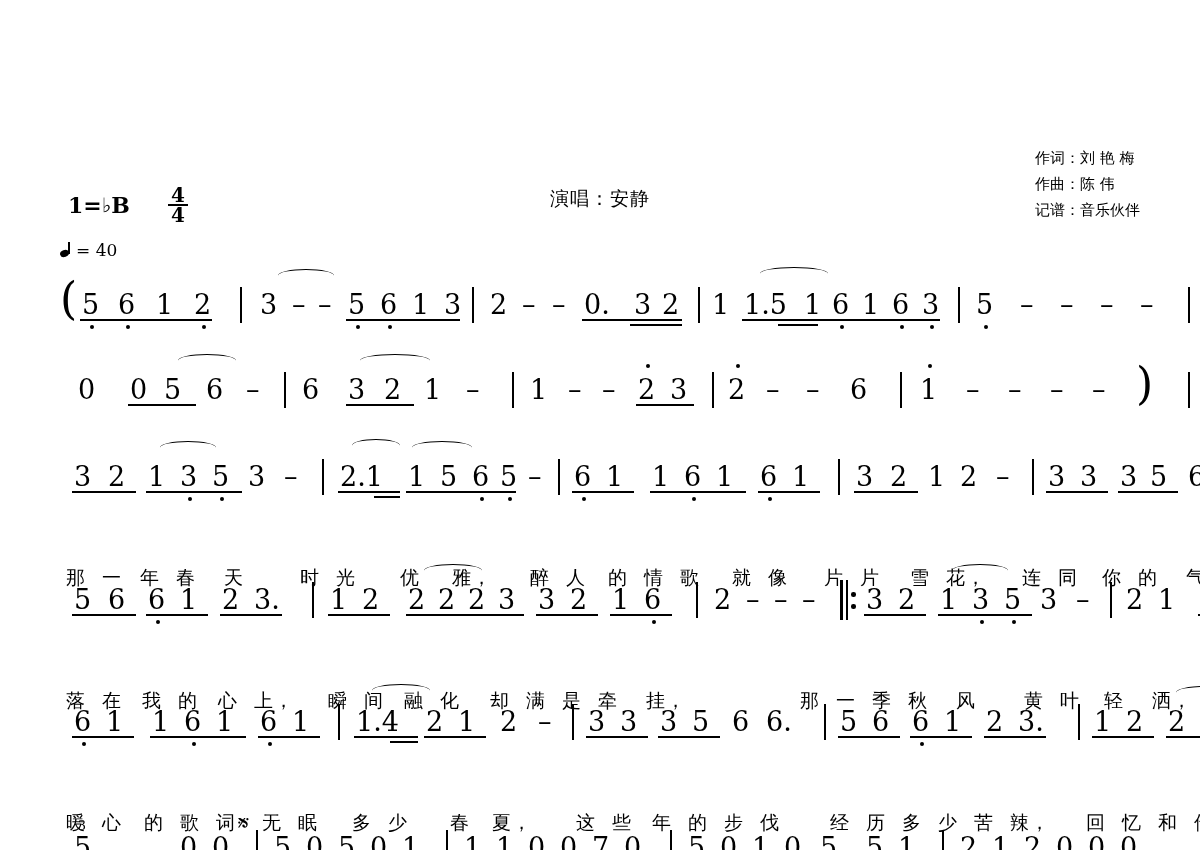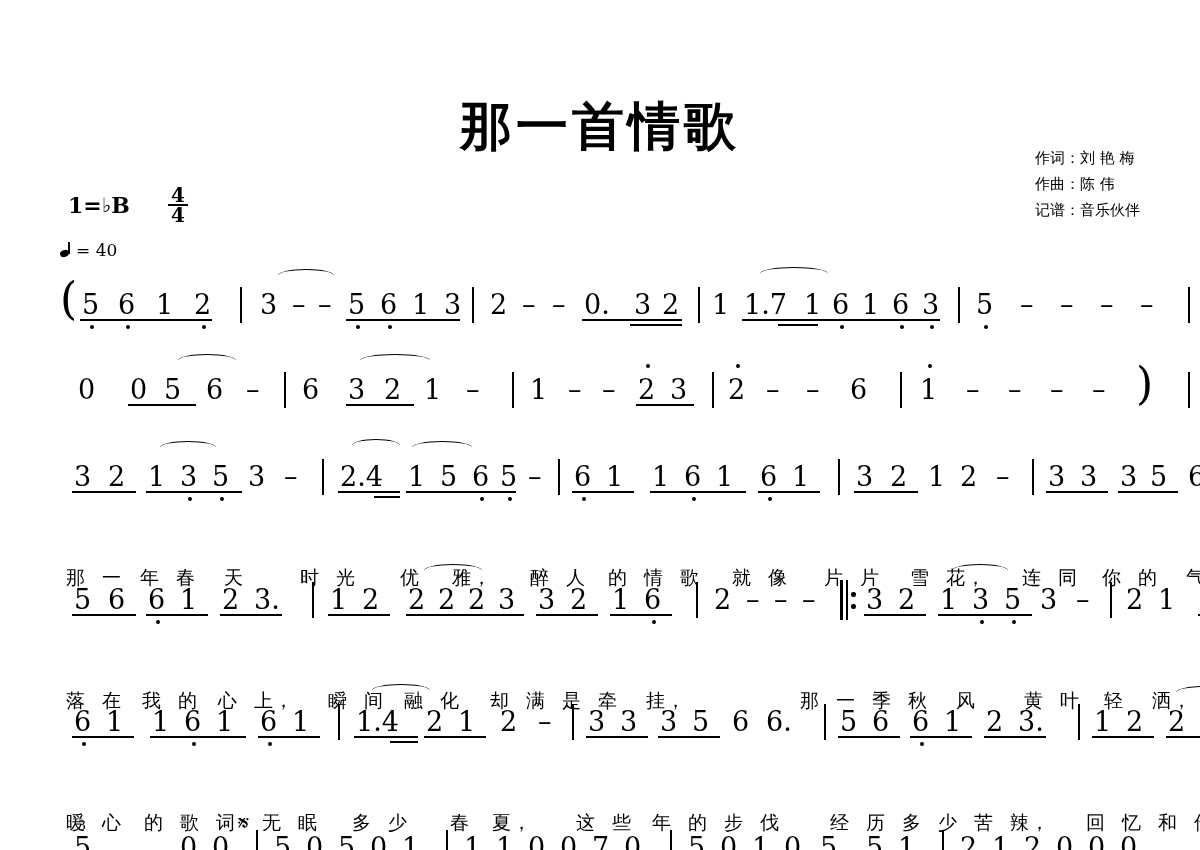--- a/index.html
+++ b/index.html
@@ -209,22 +209,22 @@
     text-align: center;
     font-family: "DejaVu Serif", serif;
   }
   .triplet .bnum { display:block; }
 </style>
 </head>
 <body>
 
 <div class="sheet">
 
-  <div class="title">那一首情歌</div>
-
+
+  <div class="singer">演唱：安静</div>
 
   <div class="credits">
     <div>作词：刘 艳 梅</div>
     <div>作曲：陈    伟</div>
     <div>记谱：音乐伙伴</div>
   </div>
 
   <div class="keysig">
     <span>1=</span>
     <span class="flat">♭</span>
@@ -275,21 +275,21 @@
       <span class="n" style="left:492px;">–</span>
       <span class="n" style="left:524px;">0.</span>
       <span class="n" style="left:574px;">3</span>
       <span class="n" style="left:602px;">2</span>
       <div class="under1" style="left:522px; top:36px; width:100px;"></div>
       <div class="under2" style="left:570px; top:41px; width:52px;"></div>
 
       <div class="bar" style="left:638px;"></div>
 
       <span class="n" style="left:652px;">1</span>
-      <span class="n" style="left:684px;">1.7</span>
+      <span class="n" style="left:684px;">1.5</span>
       <span class="n" style="left:744px;">1</span>
       <span class="n" style="left:772px;">6</span>
       <span class="n" style="left:802px;">1</span>
       <span class="n" style="left:832px;">6</span>
       <span class="n" style="left:862px;">3</span>
       <div class="under1" style="left:682px; top:36px; width:198px;"></div>
       <div class="under2" style="left:718px; top:41px; width:40px;"></div>
       <div class="dotbelow" style="left:780px; top:42px;"></div>
       <div class="dotbelow" style="left:840px; top:42px;"></div>
       <div class="dotbelow" style="left:870px; top:42px;"></div>
@@ -370,21 +370,21 @@
       <span class="n" style="left:152px;">5</span>
       <div class="under1" style="left:86px; top:36px; width:96px;"></div>
       <div class="dotbelow" style="left:128px; top:42px;"></div>
       <div class="dotbelow" style="left:160px; top:42px;"></div>
       <span class="n" style="left:188px;">3</span>
       <span class="n" style="left:224px;">–</span>
       <div class="slur" style="left:100px; top:-14px; width:56px;"></div>
 
       <div class="bar" style="left:262px;"></div>
 
-      <span class="n" style="left:280px;">2.4</span>
+      <span class="n" style="left:280px;">2.1</span>
       <div class="under1" style="left:278px; top:36px; width:62px;"></div>
       <div class="under2" style="left:314px; top:41px; width:26px;"></div>
       <span class="n" style="left:348px;">1</span>
       <span class="n" style="left:380px;">5</span>
       <span class="n" style="left:412px;">6</span>
       <span class="n" style="left:440px;">5</span>
       <div class="under1" style="left:346px; top:36px; width:110px;"></div>
       <div class="dotbelow" style="left:420px; top:42px;"></div>
       <div class="dotbelow" style="left:448px; top:42px;"></div>
       <span class="n" style="left:468px;">–</span>

